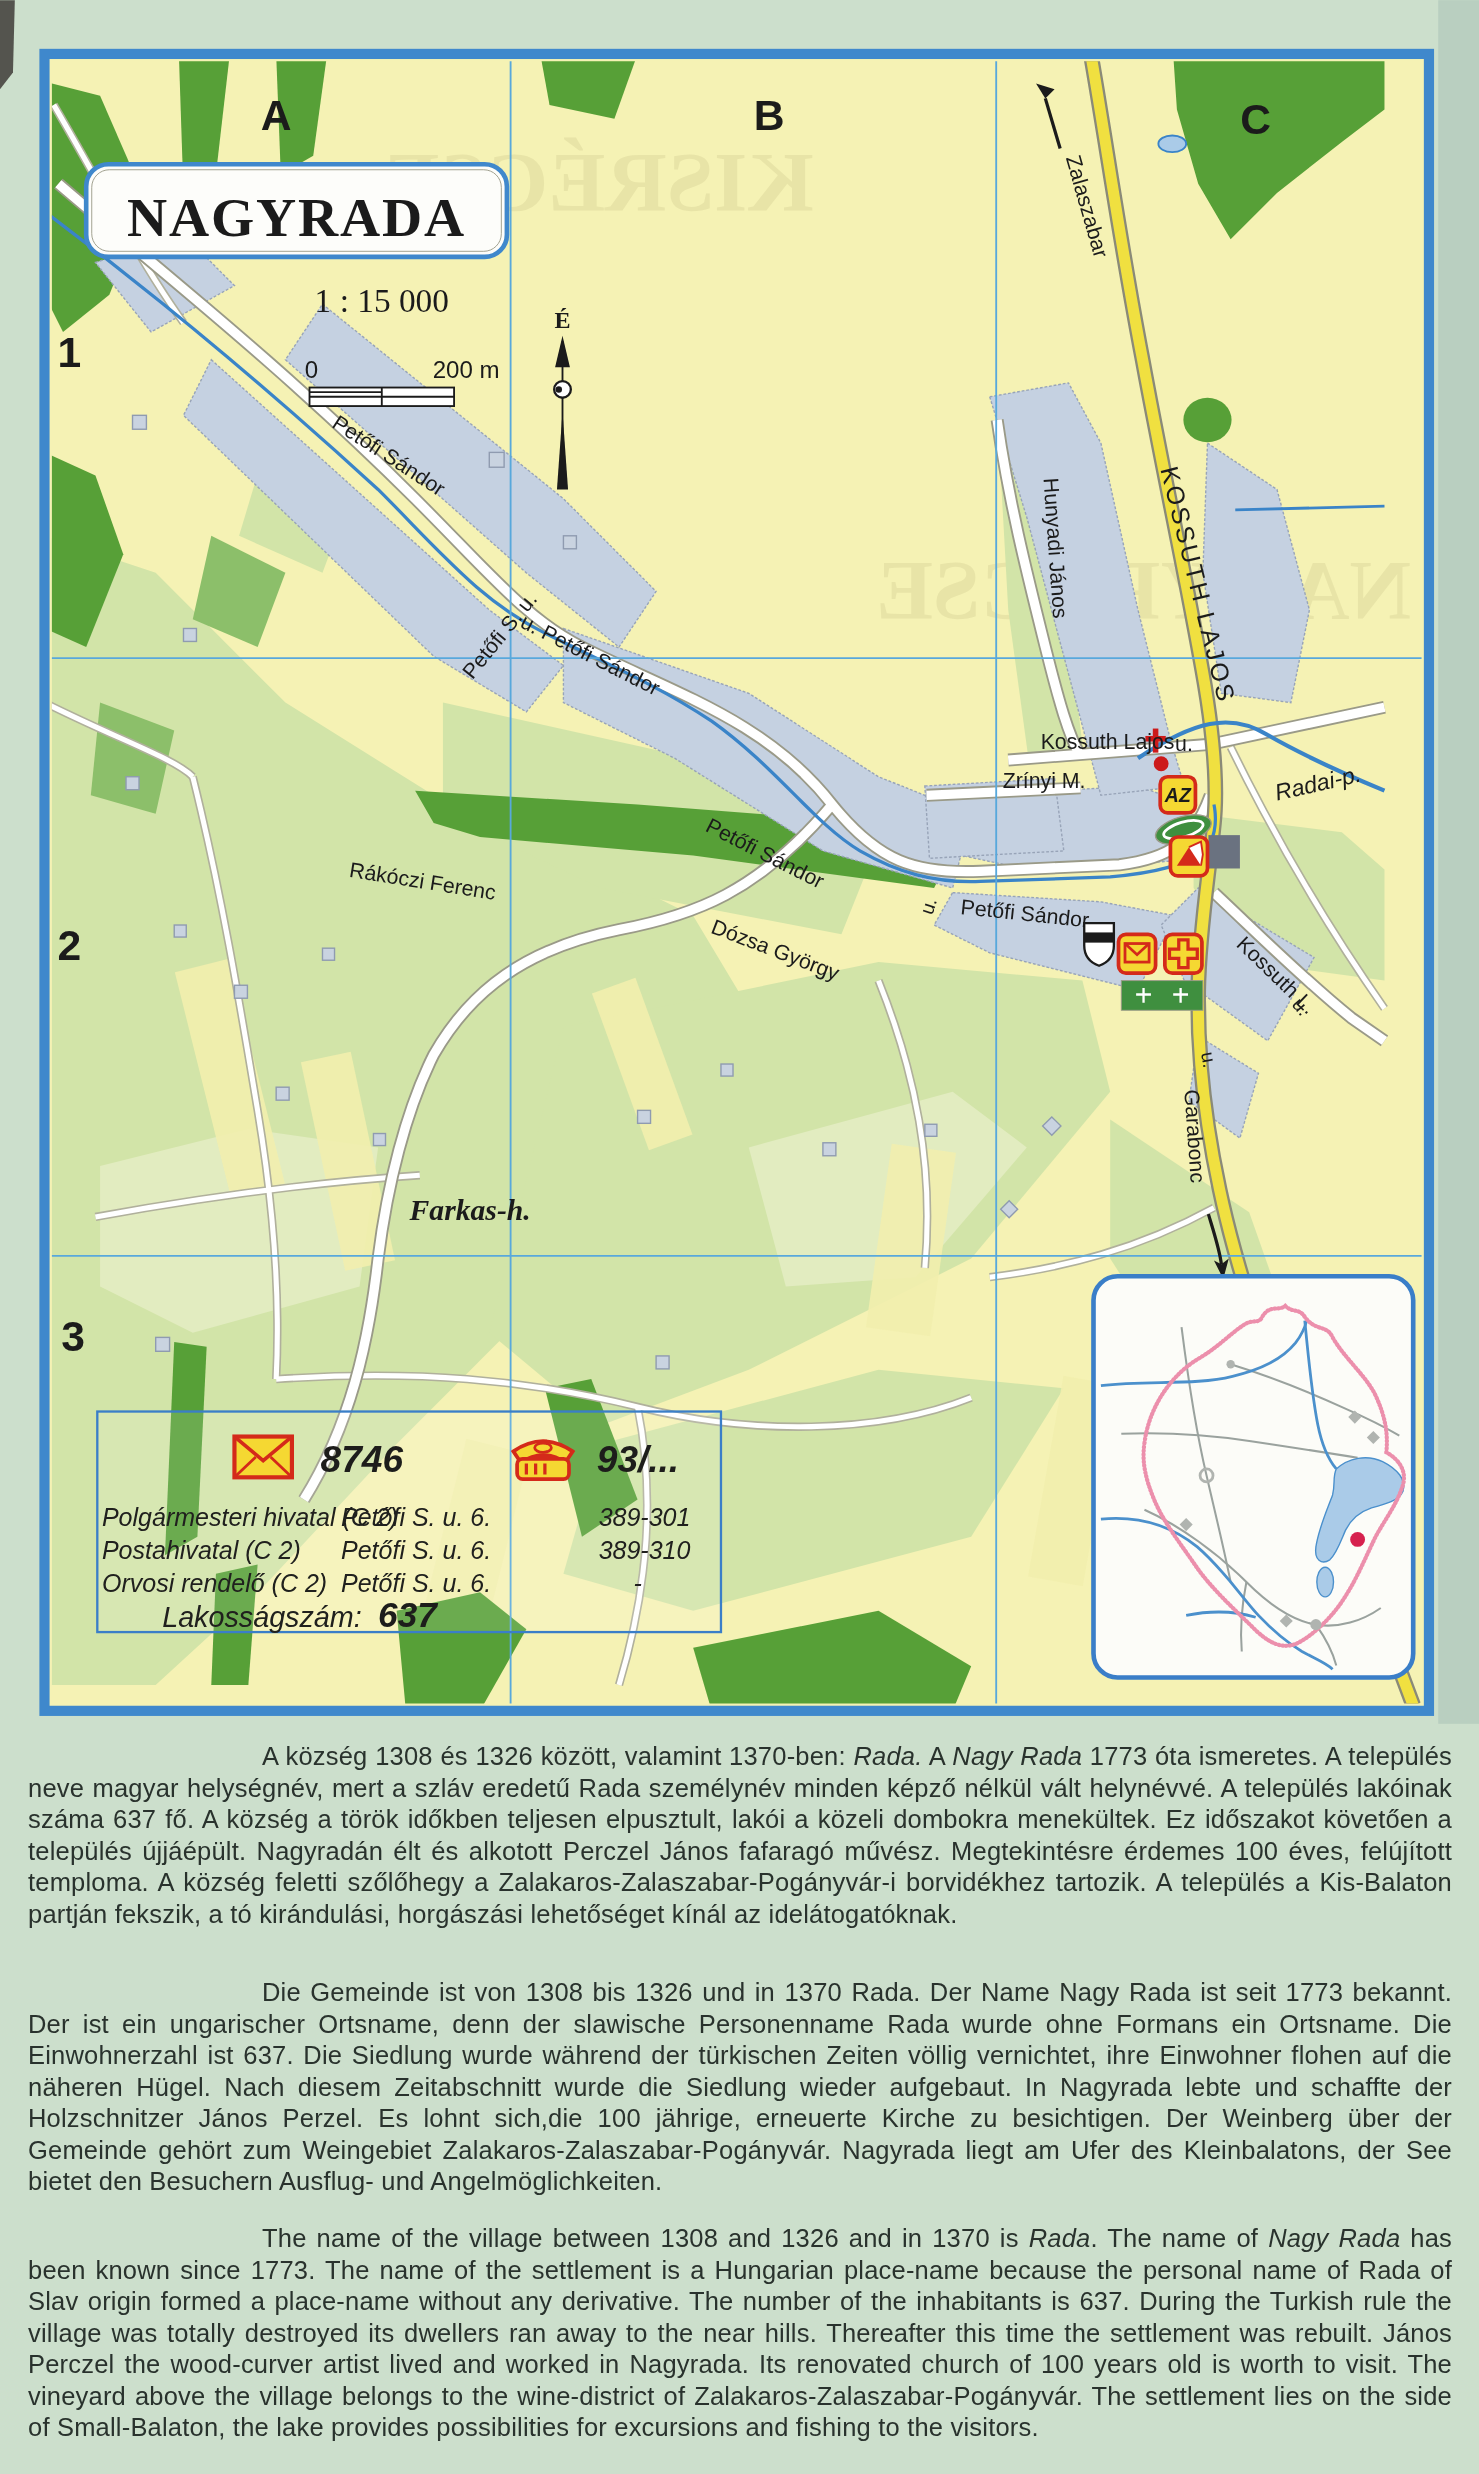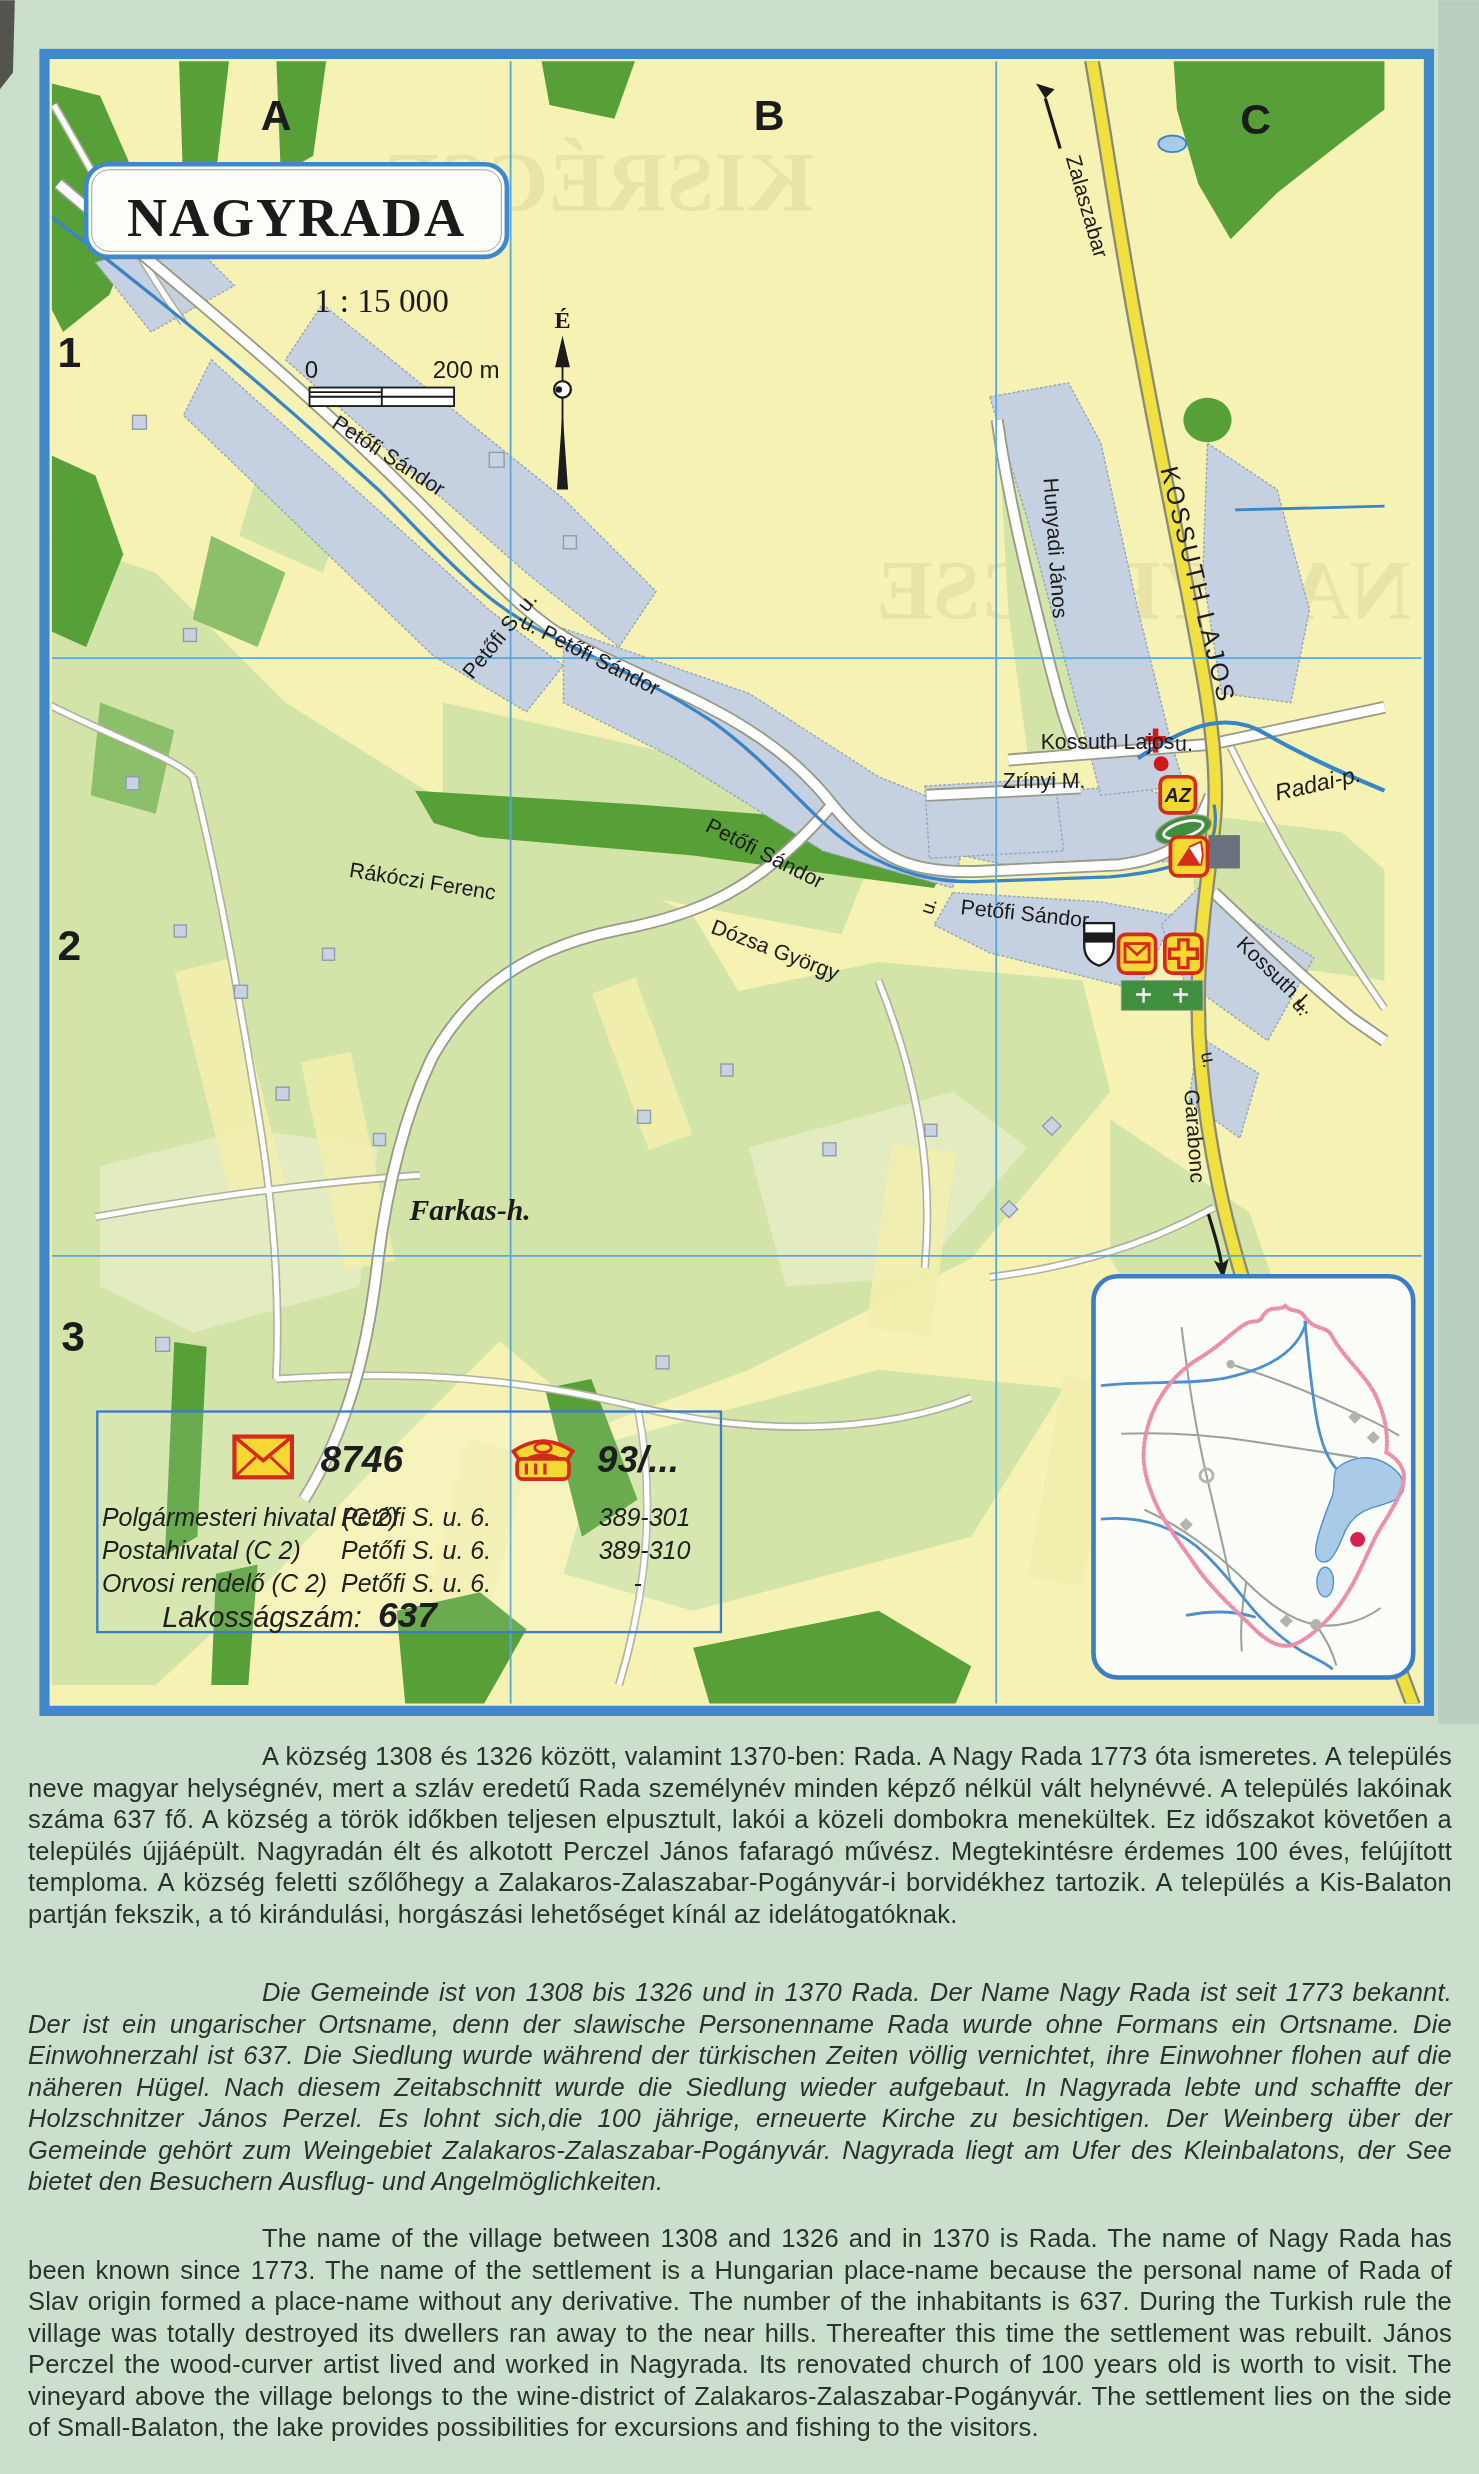--- a/index.html
+++ b/index.html
@@ -9,22 +9,22 @@
     font-family:"Liberation Sans",sans-serif;
     overflow:hidden;
   }
   #map-wrap{position:absolute;left:0;top:0;width:1479px;height:1724px;}
   .para{
     position:absolute;left:28px;width:1424px;
     font-size:25.5px;line-height:31.5px;color:#29322d;
     text-align:justify;text-indent:234px;
     letter-spacing:0.2px;
   }
-  .para.italic{font-style:italic;}
-  .it{}
+  .para.italic{}
+  .it{font-style:italic;}
   
   text{font-family:"Liberation Sans",sans-serif;fill:#1b1b1b;}
   .street{font-size:23px;}
   .street-sm{font-size:21px;}
   .street-big{font-size:27px;letter-spacing:3px;}
   .grid-label{font-size:46px;font-weight:bold;}
   .water-label{font-size:25px;font-style:italic;}
   .hill-label{font-family:"Liberation Serif",serif;font-size:32px;font-weight:bold;font-style:italic;}
   .title-text{font-family:"Liberation Serif",serif;font-size:60px;font-weight:bold;letter-spacing:2px;}
   .scale-text{font-family:"Liberation Serif",serif;font-size:36px;}

